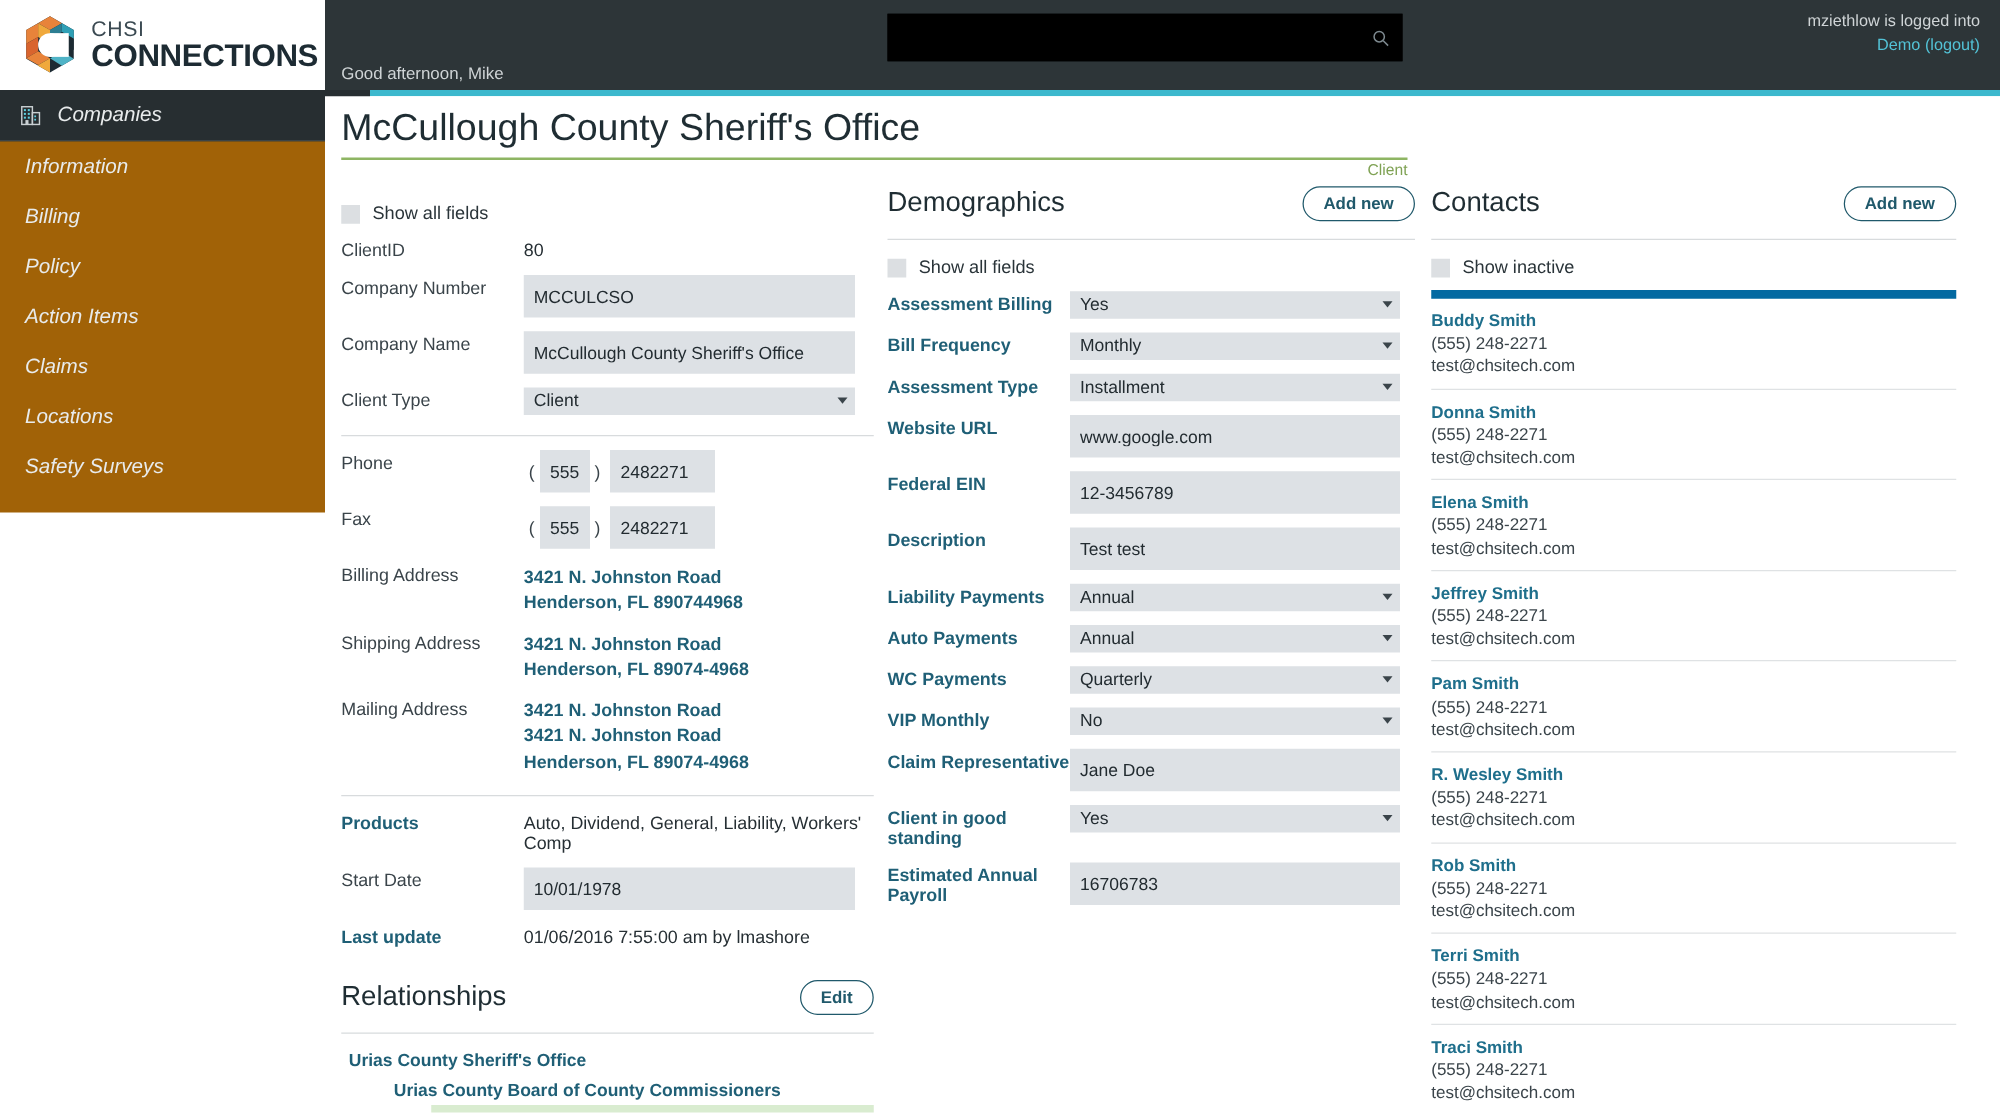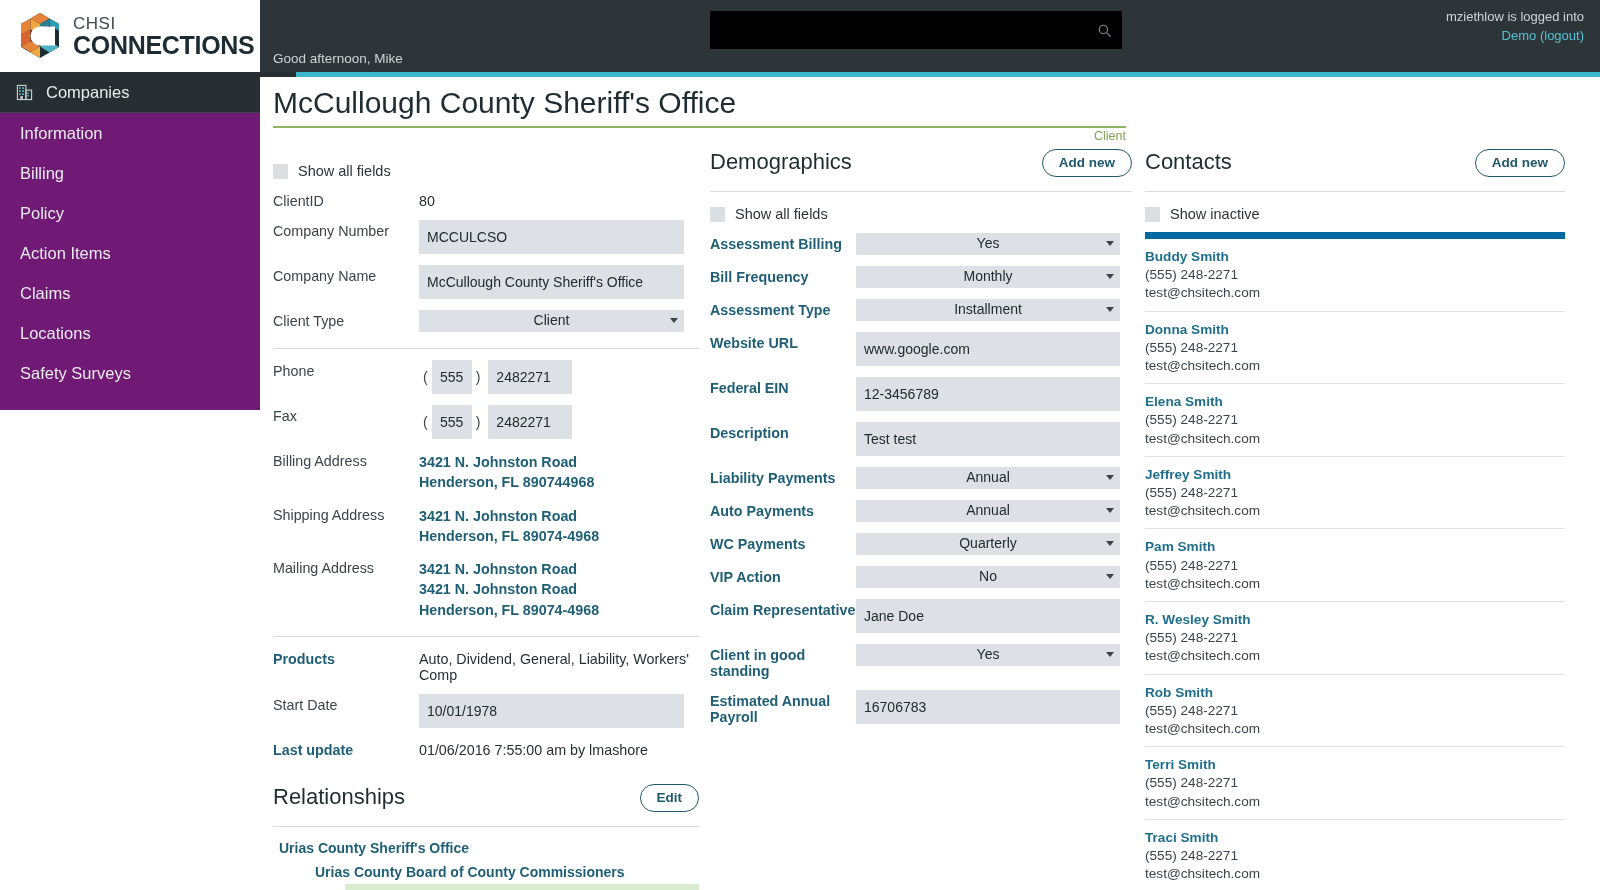--- a/index.html
+++ b/index.html
@@ -47,21 +47,22 @@
     font-size: 13px; color: #cfd4d6; line-height: 1.45;
   }
   .loginbox a { color: #53c2d6; text-decoration: none; }
   .accentbar {
     position: absolute; left: 260px; top: 72px; right: 0; height: 5px; background: #3cb8cd;
   }
 
   
   .sidebar {
     position: absolute; left: 0; top: 72px; width: 296px; height: 338px;
-    background: #701a75;
+    background: #a16207;
+    font-style: italic;
   }
   .nav-item {
     display: flex; align-items: center; height: 40px; padding-left: 16px;
     color: #e8ebec; font-size: 16.5px; cursor: pointer; text-decoration: none;
   }
   .nav-item.active {
     background: #272e31; border-bottom: 1px solid #3c4447; height: 41px;
   }
   .nav-item .nav-ico { width: 26px; display: flex; align-items: center; }
   .nav-item .nav-lbl { margin-left: 4px; }
@@ -109,21 +110,21 @@
   .frow { display: flex; align-items: flex-start; margin-top: 11px; }
   .flabel { font-size: 14.3px; color: #3a444a; padding-top: 3px; }
   .flabel.bold { font-weight: 700; color: #1f5f76; }
   .fval { font-size: 14.3px; color: #262f34; padding-top: 3px; }
   .finput {
     background: #dde1e5; border: 0; height: 22px; font-size: 14px; color: #222b30;
     padding: 17px 8px; outline: none; font-family: "Liberation Sans", sans-serif;
   }
   .fselect {
     position: relative; background: #dde1e5; height: 22px; font-size: 14px;
-    color: #222b30; padding: 2px 8px; cursor: pointer; text-align: center;
+    color: #222b30; padding: 2px 8px; cursor: pointer;
   }
   .fselect .caret {
     position: absolute; right: 6px; top: 8px;
     width: 0; height: 0; border-left: 4px solid transparent; border-right: 4px solid transparent;
     border-top: 5px solid #3a444a;
   }
   .addr { font-size: 14.3px; color: #1f5f76; font-weight: 700; line-height: 1.42; padding-top: 2px; }
 
   
   .col-left .flabel { width: 146px; flex: 0 0 146px; }
@@ -401,21 +402,21 @@
           </div>
           <div class="frow">
             <div class="flabel">Auto Payments</div>
             <div class="fselect fctl"><span>Annual</span><span class="caret"></span></div>
           </div>
           <div class="frow">
             <div class="flabel">WC Payments</div>
             <div class="fselect fctl"><span>Quarterly</span><span class="caret"></span></div>
           </div>
           <div class="frow">
-            <div class="flabel">VIP Action</div>
+            <div class="flabel">VIP Monthly</div>
             <div class="fselect fctl"><span>No</span><span class="caret"></span></div>
           </div>
           <div class="frow">
             <div class="flabel">Claim Representative</div>
             <input class="finput fctl" value="Jane Doe" style="">
           </div>
           <div class="frow">
             <div class="flabel">Client in good standing</div>
             <div class="fselect fctl"><span>Yes</span><span class="caret"></span></div>
           </div>

